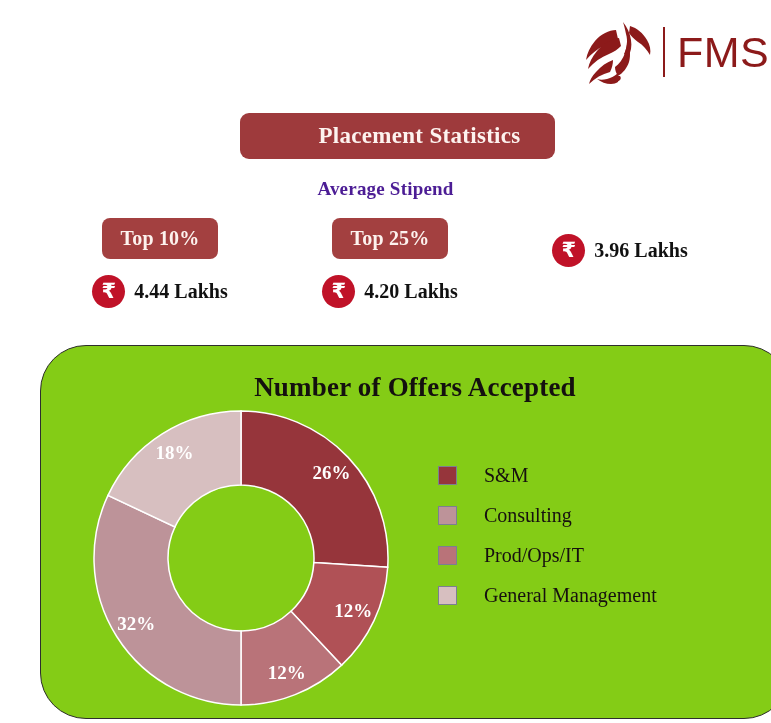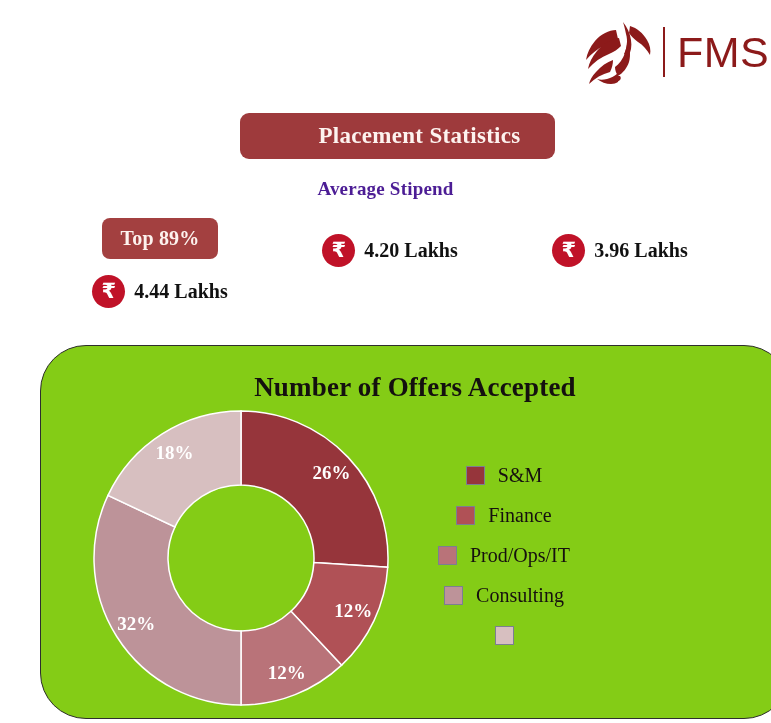--- a/index.html
+++ b/index.html
@@ -189,23 +189,22 @@
     position: absolute;
     left: 397px;
     top: 118px;
     display: flex;
     flex-direction: column;
     gap: 18px;
   }
   .legend-item {
     display: flex;
     align-items: center;
-    gap: 13px;
+    gap: 27px;
     height: 22px;
-    justify-content: center;
   }
   .legend-swatch {
     width: 19px;
     height: 19px;
     border: 1px solid #7b7f91;
     flex: 0 0 auto;
   }
   .legend-label {
     font-size: 20px;
     color: #16100f;
@@ -236,31 +235,34 @@
 <div class="title-banner">
   <span class="title-banner-text">Placement Statistics</span>
 </div>
 
 <div class="subtitle">Average Stipend</div>
 
 <div class="tiers">
 
   <div class="tier">
     <div class="tier-badge">
-      <span class="tier-badge-text">Top 89%</span>
+      <span class="tier-badge-text">Top 10%</span>
     </div>
     <div class="tier-value-row">
       <span class="rupee-badge">
           <span class="rupee-glyph">₹</span>
         </span>
       <span class="tier-amount">4.44 Lakhs</span>
     </div>
   </div>
 
   <div class="tier">
+    <div class="tier-badge">
+      <span class="tier-badge-text">Top 25%</span>
+    </div>
     <div class="tier-value-row">
       <span class="rupee-badge">
           <span class="rupee-glyph">₹</span>
         </span>
       <span class="tier-amount">4.20 Lakhs</span>
     </div>
   </div>
 
   <div class="tier">
     <div class="tier-value-row">
@@ -295,29 +297,26 @@
         </g>
     </svg>
   </div>
 
   <div class="legend" id="chart-legend">
       <div class="legend-item">
         <span class="legend-swatch" style="background: rgb(150, 53, 59);"></span>
         <span class="legend-label">S&amp;M</span>
       </div>
       <div class="legend-item">
-        <span class="legend-swatch" style="background: rgb(176, 81, 86);"></span>
-        <span class="legend-label">Finance</span>
+        <span class="legend-swatch" style="background: rgb(189, 147, 153);"></span>
+        <span class="legend-label">Consulting</span>
       </div>
       <div class="legend-item">
         <span class="legend-swatch" style="background: rgb(185, 115, 121);"></span>
         <span class="legend-label">Prod/Ops/IT</span>
       </div>
       <div class="legend-item">
-        <span class="legend-swatch" style="background: rgb(189, 147, 153);"></span>
-        <span class="legend-label">Consulting</span>
+        <span class="legend-swatch" style="background: rgb(215, 191, 192);"></span>
+        <span class="legend-label">General Management</span>
       </div>
-      <div class="legend-item">
-        <span class="legend-swatch" style="background: rgb(215, 191, 192);"></span>
-      </div>
     </div>
 
 </div>
 
 </body></html>

